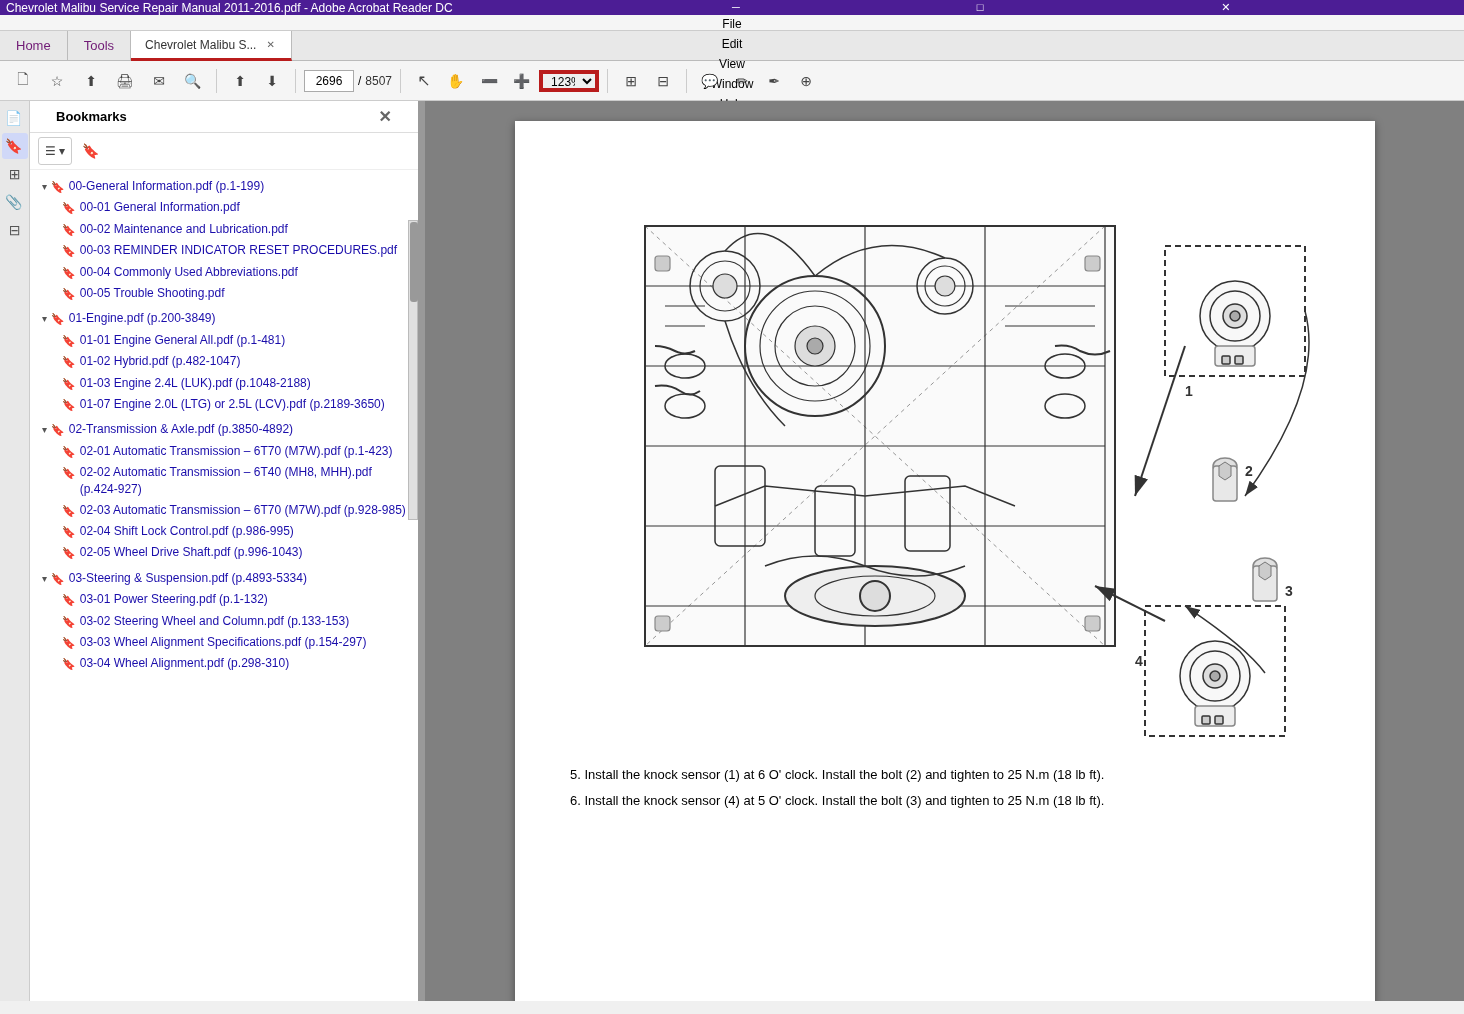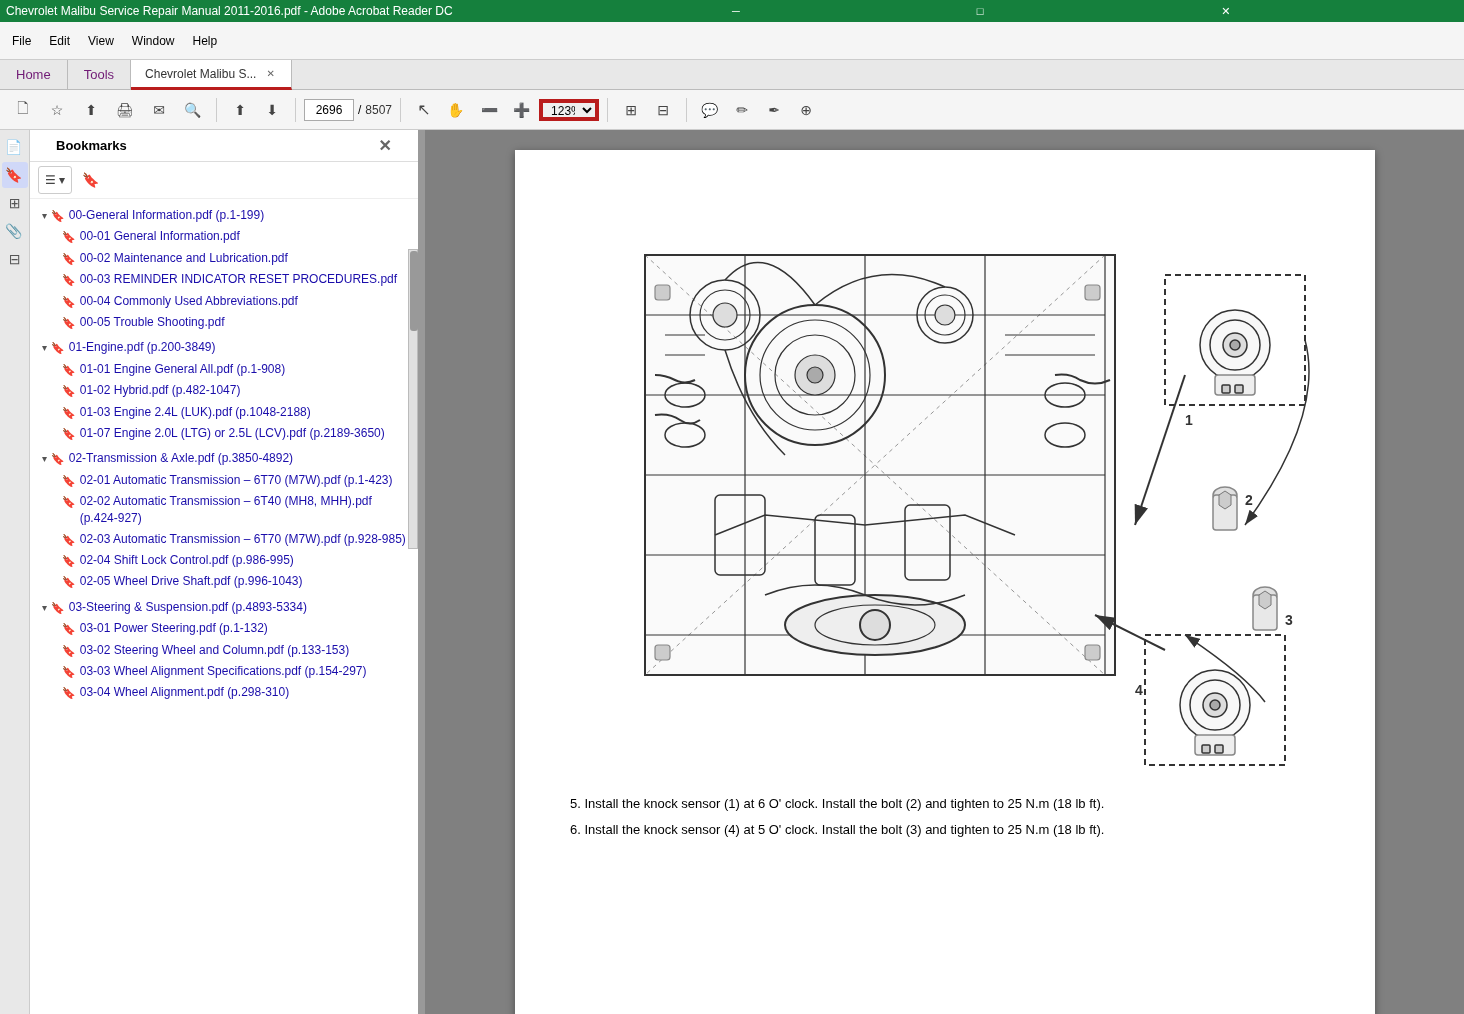--- a/index.html
+++ b/index.html
@@ -1,38 +1,39 @@
 <!DOCTYPE html>
 <html><head>
   <meta charset="utf-8">
   <style>
     * { box-sizing: border-box; margin: 0; padding: 0; }
     body { font-family: 'Segoe UI', Arial, sans-serif; font-size: 12px; background: #f0f0f0; overflow: hidden; width: 1464px; height: 1014px; }
 
     
     #title-bar {
-      background: #15803d;
+      background: #4c1d95;
       color: white;
       font-size: 12px;
       padding: 2px 6px;
       display: flex;
       align-items: center;
-      height: 22px;
+      height: 15px;
     }
     #title-bar span { flex: 1; }
 
     
     #menu-bar {
       background: #f5f5f5;
       border-bottom: 1px solid #ccc;
       display: flex;
       align-items: center;
-      height: 38px;
+      height: 16px;
       padding: 0 4px;
       gap: 2px;
+      flex-direction: column;
     }
     .menu-item {
       padding: 2px 8px;
       font-size: 12px;
       cursor: pointer;
       border-radius: 2px;
     }
 
     
     #tab-bar {
@@ -428,21 +429,21 @@
 
       <div class="bookmark-section">
         <div class="bookmark-item">
           <span class="bookmark-toggle">▾</span>
           <span class="bookmark-icon">🔖</span>
           <span class="bookmark-text">01-Engine.pdf (p.200-3849)</span>
         </div>
         <div class="bookmark-sub">
           <div class="bookmark-item">
             <span class="bookmark-icon">🔖</span>
-            <span class="bookmark-text">01-01 Engine General All.pdf (p.1-908)</span>
+            <span class="bookmark-text">01-01 Engine General All.pdf (p.1-481)</span>
           </div>
           <div class="bookmark-item">
             <span class="bookmark-icon">🔖</span>
             <span class="bookmark-text">01-02 Hybrid.pdf (p.482-1047)</span>
           </div>
           <div class="bookmark-item">
             <span class="bookmark-icon">🔖</span>
             <span class="bookmark-text">01-03 Engine 2.4L (LUK).pdf (p.1048-2188)</span>
           </div>
           <div class="bookmark-item">

